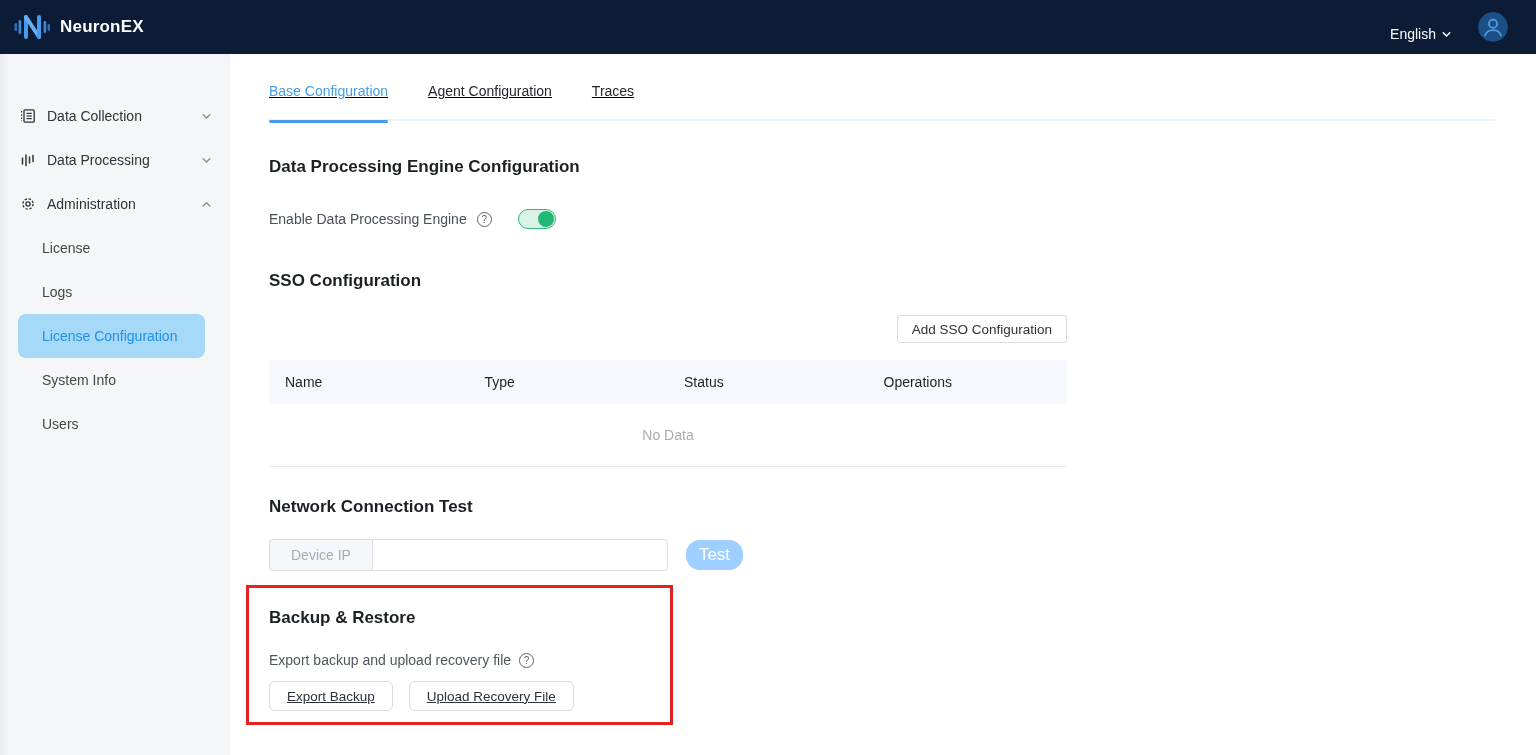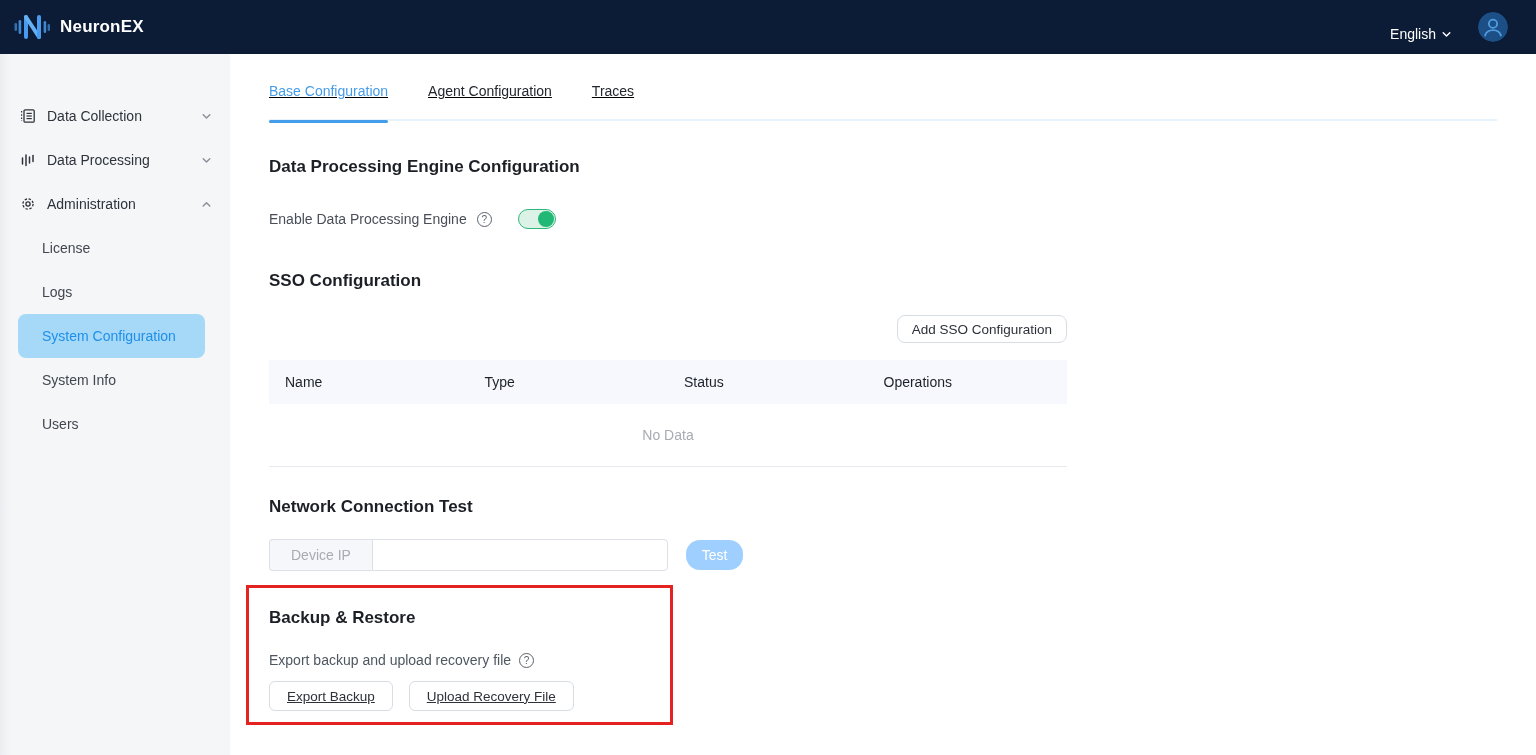--- a/index.html
+++ b/index.html
@@ -86,21 +86,21 @@
   }
   .switch .knob {
     position: absolute; top: 1px; right: 1px; width: 16px; height: 16px;
     border-radius: 50%; background: #21b876;
   }
 
   .sso-wrap { width: 798px; }
   .sso-toolbar { margin-top: 24px; display: flex; justify-content: flex-end; }
   .btn {
     display: inline-flex; align-items: center; justify-content: center;
-    background: #ffffff; border: 1px solid #d8dce3; border-radius: 8px;
+    background: #ffffff; border: 1px solid #d8dce3; border-radius: 3px;
     font-size: 13.5px; color: #2d3139; cursor: pointer; white-space: nowrap;
   }
   .btn-add { height: 28px; padding: 0 14px; }
 
   table.sso-table { margin-top: 17px; width: 798px; border-collapse: collapse; }
   .sso-table th {
     background: #f6f8fd; height: 44px; text-align: left;
     font-size: 14px; font-weight: 400; color: #1d2129; padding: 0 16px;
   }
   .sso-table th.col-operations { text-align: left; }
@@ -118,21 +118,21 @@
     border-radius: 4px 0 0 4px; color: #a8abb2; font-size: 14px; white-space: nowrap;
   }
   .ip-input {
     flex: 1; border: 1px solid #dcdfe6; border-radius: 0 4px 4px 0;
     font-size: 14px; color: #303133; padding: 0 12px; outline: none;
     font-family: "Liberation Sans", sans-serif;
   }
   .btn-test {
     margin-left: 18px; width: 57px; height: 30px;
     background: #9fcfff; border: none; border-radius: 14px;
-    color: #ffffff; font-size: 14px; cursor: not-allowed;
+    color: #ffffff; font-size: 17px; cursor: not-allowed;
   }
 
   .backup-section { margin-top: 26px; padding-top: 11px; }
   .backup-desc { margin-top: 24px; display: flex; align-items: center; gap: 6px; }
   .backup-desc .field-label { color: #4e5760; }
   .backup-buttons { margin-top: 13px; display: flex; gap: 16px; }
   .btn-backup { height: 30px; padding: 0 17px; border-radius: 6px; text-decoration: underline; }
 
   .annotation-rect {
     position: absolute; left: 246px; top: 585px; width: 427px; height: 140px;
@@ -217,21 +217,21 @@
       </svg>
     </div>
 
     <div class="sub-item">
       <span>License</span>
     </div>
     <div class="sub-item">
       <span>Logs</span>
     </div>
     <div class="sub-item active">
-      <span>System Configuration</span>
+      <span>License Configuration</span>
     </div>
     <div class="sub-item">
       <span>System Info</span>
     </div>
     <div class="sub-item">
       <span>Users</span>
     </div>
   </nav>
 
   <main class="main">

